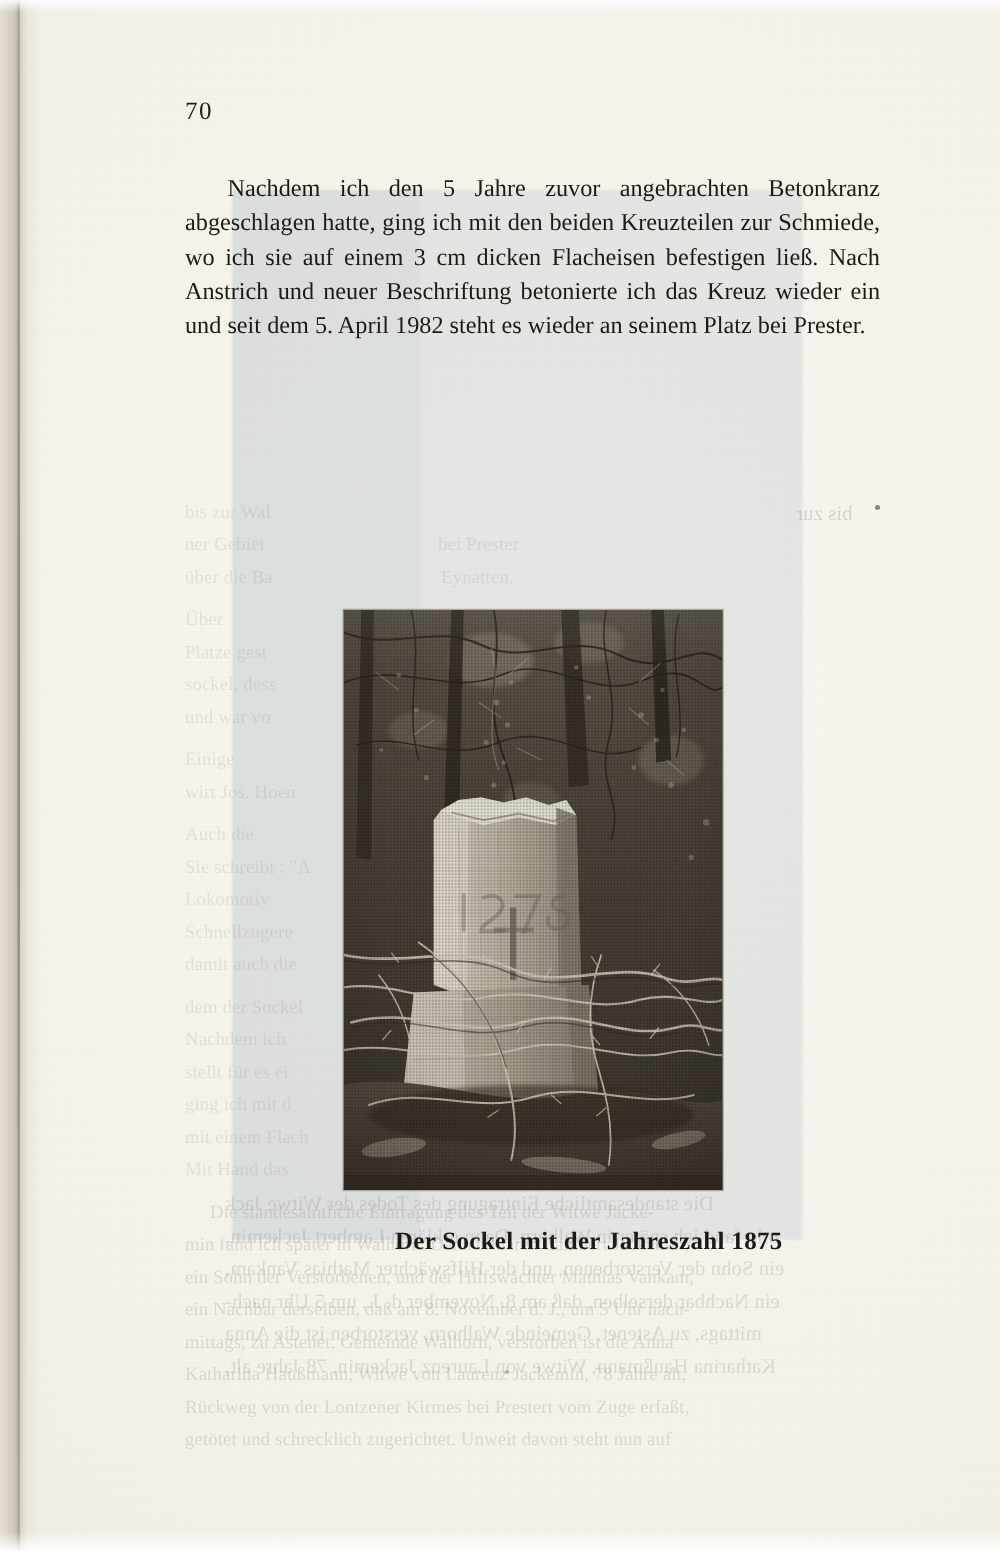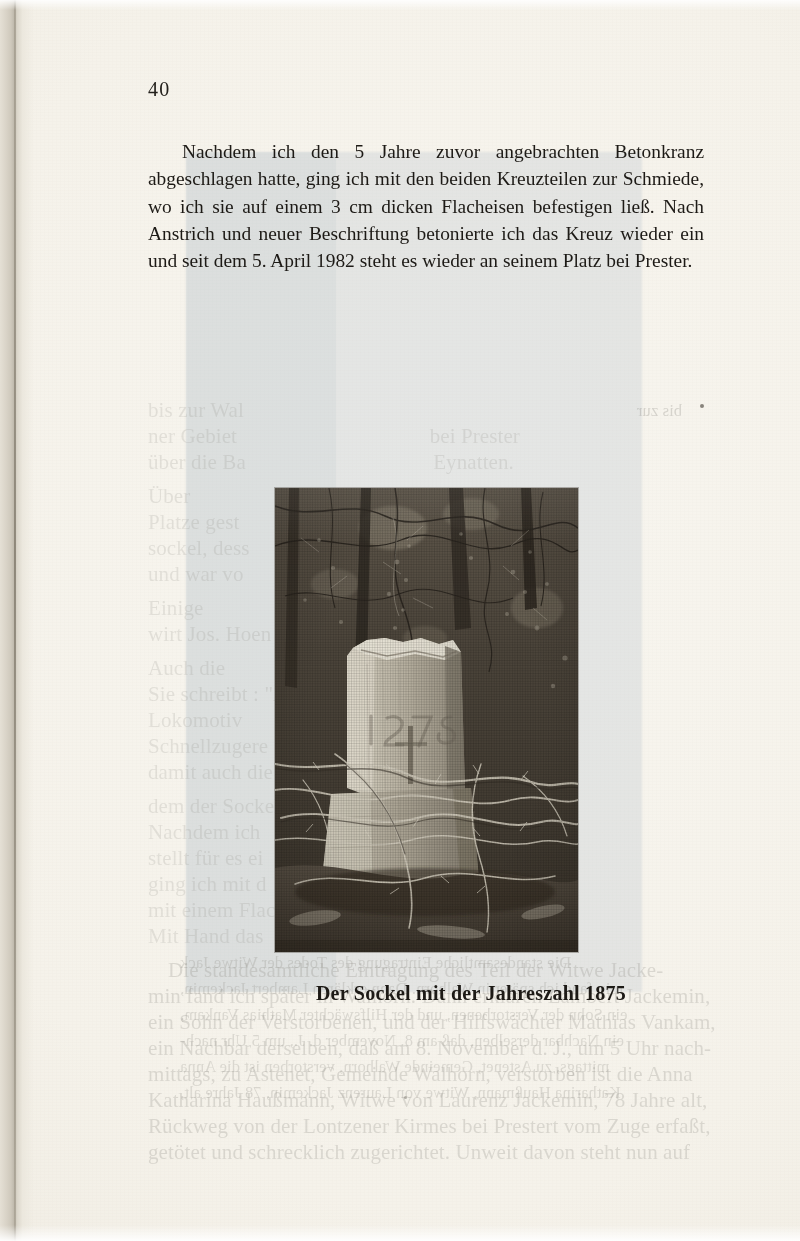--- a/index.html
+++ b/index.html
@@ -110,21 +110,21 @@
   }
   .bleed-verso {            
     transform: scaleX(-1);
     opacity: .30;
     font-size: 16.5px;
     line-height: 25.6px;
     letter-spacing: .1px;
   }
   .bleed-recto {            
     opacity: .19;
-    font-size: 21px;
+    font-size: 15px;
     line-height: 25.6px;
     letter-spacing: .1px;
     font-family: Liberation Serif, serif;
   }
   .bleed-strong { opacity: .26; }
 
   
   .folio {
     position: absolute;
     left: 148px;
@@ -250,21 +250,21 @@
   <div class="bleed bleed-recto" style="left:148px; top:924px;">Mit Hand das                                  ten gegenüber</div>
   <div class="bleed bleed-recto bleed-strong" style="left:168px; top:958px;">Die standesamtliche Eintragung des Teil der Witwe Jacke-</div>
   <div class="bleed bleed-recto bleed-strong" style="left:148px; top:984px;">min fand ich später in Walhorn. Dann erklären Lambert Jackemin,</div>
   <div class="bleed bleed-recto bleed-strong" style="left:148px; top:1010px;">ein Sohn der Verstorbenen, und der Hilfswächter Mathias Vankam,</div>
   <div class="bleed bleed-recto bleed-strong" style="left:148px; top:1036px;">ein Nachbar derselben, daß am 8. November d. J., um 5 Uhr nach-</div>
   <div class="bleed bleed-recto bleed-strong" style="left:148px; top:1062px;">mittags, zu Astenet, Gemeinde Walhorn, verstorben ist die Anna</div>
   <div class="bleed bleed-recto bleed-strong" style="left:148px; top:1088px;">Katharina Haußmann, Witwe von Laurenz Jackemin, 78 Jahre alt,</div>
   <div class="bleed bleed-recto bleed-strong" style="left:148px; top:1140px;">getötet und schrecklich zugerichtet. Unweit davon steht nun auf</div>
   <div class="bleed bleed-recto bleed-strong" style="left:148px; top:1114px;">Rückweg von der Lontzener Kirmes bei Prestert vom Zuge erfaßt,</div>
 
-  <div class="folio">40</div>
+  <div class="folio">70</div>
 
   <div class="textblock">
     <p class="para">Nachdem ich den 5 Jahre zuvor angebrachten Betonkranz abgeschlagen hatte, ging ich mit den beiden Kreuzteilen zur Schmiede, wo ich sie auf einem 3 cm dicken Flacheisen befestigen ließ. Nach Anstrich und neuer Beschriftung betonierte ich das Kreuz wieder ein und seit dem 5. April 1982 steht es wieder an seinem Platz bei Prester.</p>
   </div>
 
   <div class="photo-wrap">
     <svg class="photo-svg" viewBox="0 0 303 464" preserveAspectRatio="none">
       <defs>
         <linearGradient id="skyg" x1="0" y1="0" x2="0" y2="1">
           <stop offset="0%" stop-color="#5f574b"></stop>

